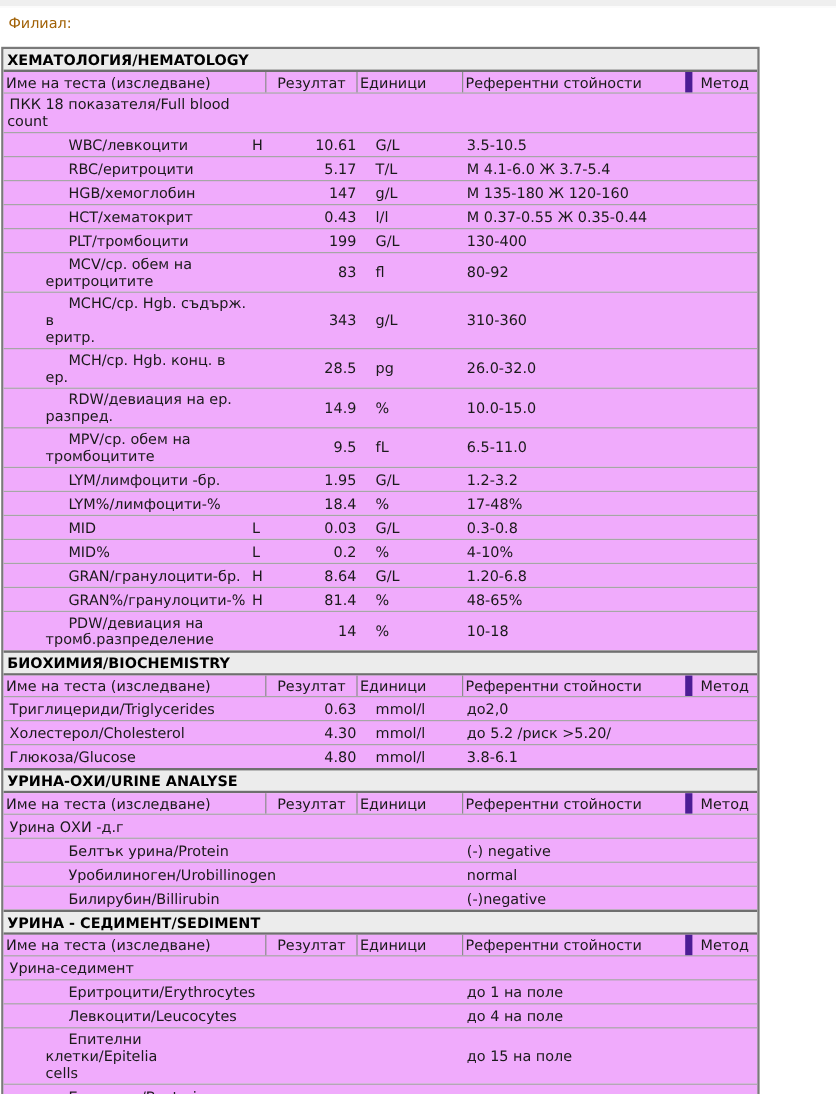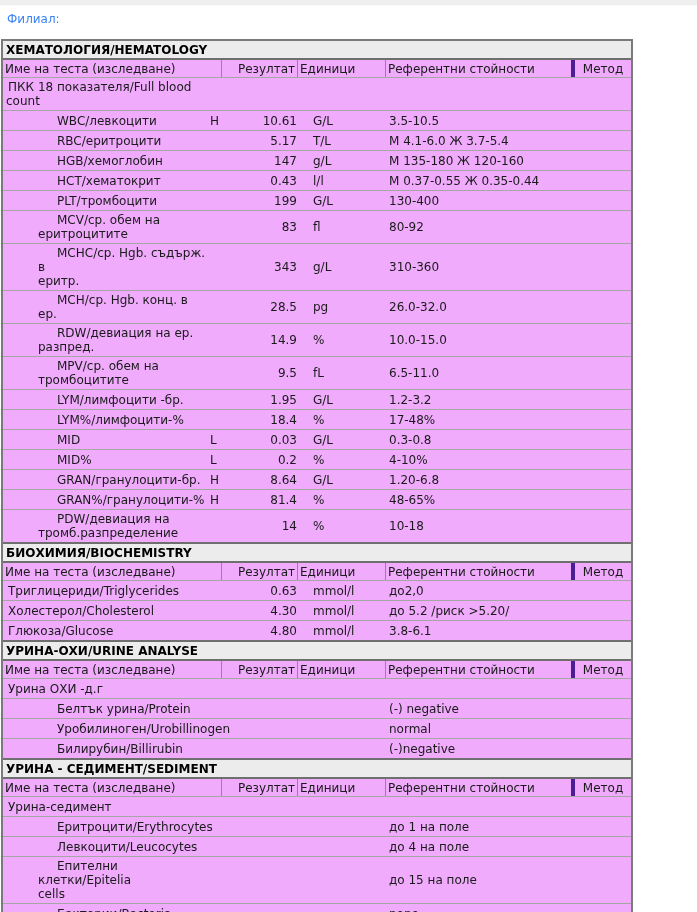--- a/index.html
+++ b/index.html
@@ -3,38 +3,38 @@
 <meta charset="utf-8">
 <style>
   html,body{margin:0;padding:0;background:#ffffff;}
   body{
     width:697px;height:912px;overflow:hidden;
     font-family:"DejaVu Sans","Liberation Sans",sans-serif;
     font-size:12px;color:#1a1a1a;
     -webkit-font-smoothing:antialiased;
   }
   .top-strip{height:5px;background:#efefef;border-bottom:1px solid #fbfbfb;}
-  .branch{margin:6px 0 0 7px;color:#3b82f6;line-height:15px;}
+  .branch{margin:6px 0 0 7px;color:#a16207;line-height:15px;}
   .table-wrap{
     margin:12px 0 0 1px;width:632px;box-sizing:border-box;
     border:2px solid #7a7a7a;background:#fff;
   }
   .sec-title{
     background:#ececec;border-top:2px solid #6f6f6f;border-bottom:2px solid #6f6f6f;
     font-weight:bold;font-size:12px;line-height:14px;padding:2px 2px 1px 3px;color:#000;
   }
   .sec-title:first-child{border-top:none;}
   .row{display:grid;grid-template-columns:206px 12px 76px 88px 186px 1fr;}
   .hrow{background:#f0abfc;line-height:14px;}
   .hrow > div{padding:2px 2px 1px 2px;white-space:nowrap;overflow:hidden;}
   .h-name{grid-column:1/3;padding-left:2px;}
-  .h-res {grid-column:3/4;text-align:right;padding-right:4px;border-left:1px solid #8c8c8c;}
+  .h-res {grid-column:3/4;text-align:center;padding-right:4px;border-left:1px solid #8c8c8c;}
   .h-units{grid-column:4/5;padding-left:3px;border-left:1px solid #8c8c8c;}
   .h-ref {grid-column:5/6;padding-left:3px;border-left:1px solid #8c8c8c;}
-  .h-met {grid-column:6/7;text-align:center;border-left:4px solid #4c1d95;}
+  .h-met {grid-column:6/7;text-align:center;border-left:6px solid #4c1d95;}
   .drow{border-top:1px solid #a6a6a6;align-items:center;min-height:19px;background:#f0abfc;}
   .drow > div{line-height:14px;}
   .c-name{grid-column:1/2;padding:2px 1px 2px 3px;white-space:pre-wrap;}
   .c-name.ind{text-indent:19px;margin-left:32px;}
   .c-name.grp{text-indent:2px;}
   .c-flag{grid-column:2/3;padding-left:1px;}
   .c-res {grid-column:3/4;text-align:right;padding-right:0;}
   .c-units{grid-column:4/5;padding-left:16px;}
   .c-ref {grid-column:5/6;padding-left:4px;}
   .c-met {grid-column:6/7;}

